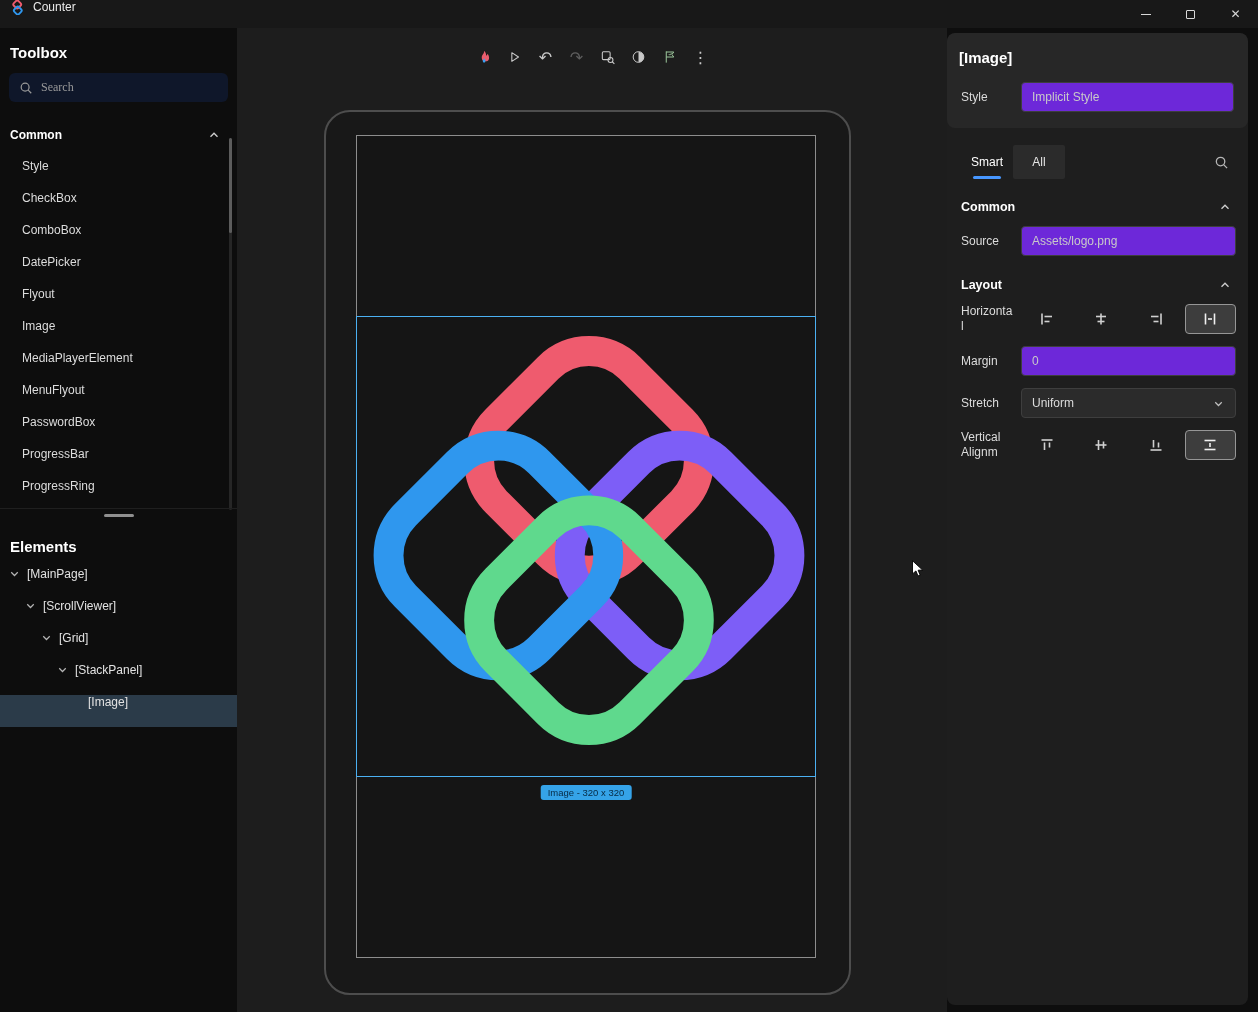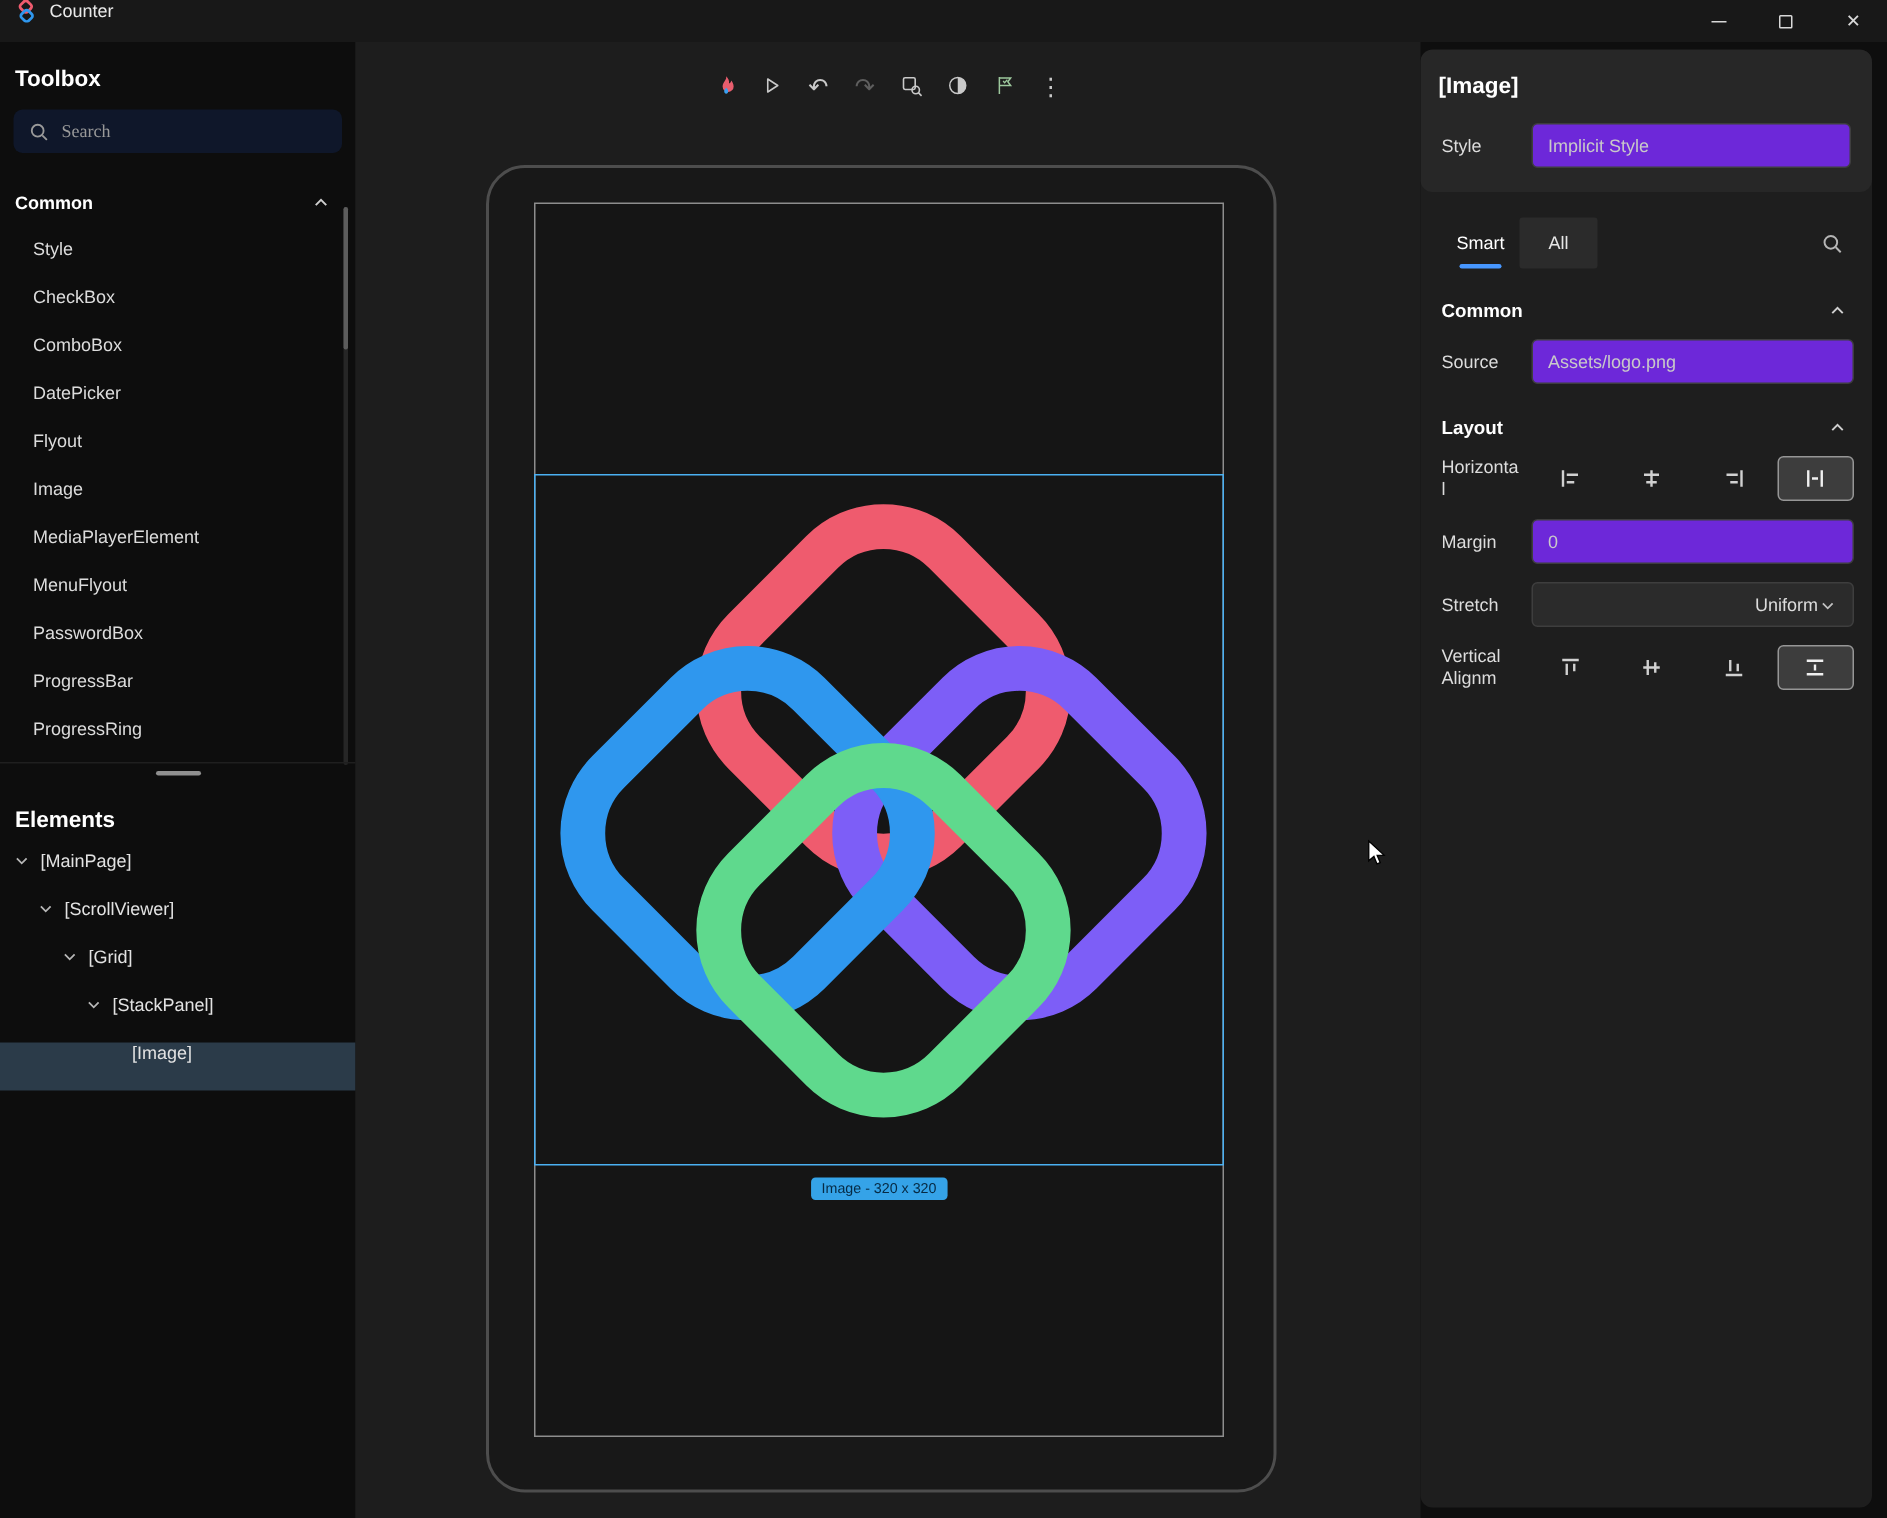--- a/index.html
+++ b/index.html
@@ -63,21 +63,21 @@
   .tab.active { color:#fff; }
   .tab.active::after { content:""; position:absolute; bottom:0; left:50%; transform:translateX(-50%); width:28px; height:3px; border-radius:2px; background:#4797ff; }
   .tab.boxed { background:#2b2b2b; border-radius:2px; }
   .tabs-spacer { flex:1; }
   .icon-btn { width:26px; height:26px; background:transparent; border:none; display:flex; align-items:center; justify-content:center; cursor:default; }
   .rp-section-header { display:flex; align-items:center; justify-content:space-between; padding:10px 16px 12px 14px; }
   .rp-section-header .sec-label { font-size:12.5px; font-weight:bold; color:#fff; }
   .align-group { flex:1; display:flex; gap:3px; }
   .align-btn { flex:1; height:30px; background:transparent; border:1px solid transparent; border-radius:4px; display:flex; align-items:center; justify-content:center; cursor:default; }
   .align-btn.selected { background:#3d3d3d; border-color:#969696; }
-  .select-box { flex:1; height:30px; background:#2b2b2b; border:1px solid #3e3e3e; border-radius:4px; display:flex; align-items:center; padding:0 10px; color:#dcdcdc; font-size:12px; cursor:default;text-align:right; }
+  .select-box { flex:1; height:30px; background:#2b2b2b; border:1px solid #3e3e3e; border-radius:4px; display:flex; align-items:center; padding:0 10px; color:#dcdcdc; font-size:12px; cursor:default; }
   .select-box .sel-val { flex:1; }
 </style>
 </head>
 <body>
 
 <div class="window">
 
   <header class="titlebar">
     <span class="app-icon">
       <svg width="15" height="15" viewBox="0 0 16 16">

